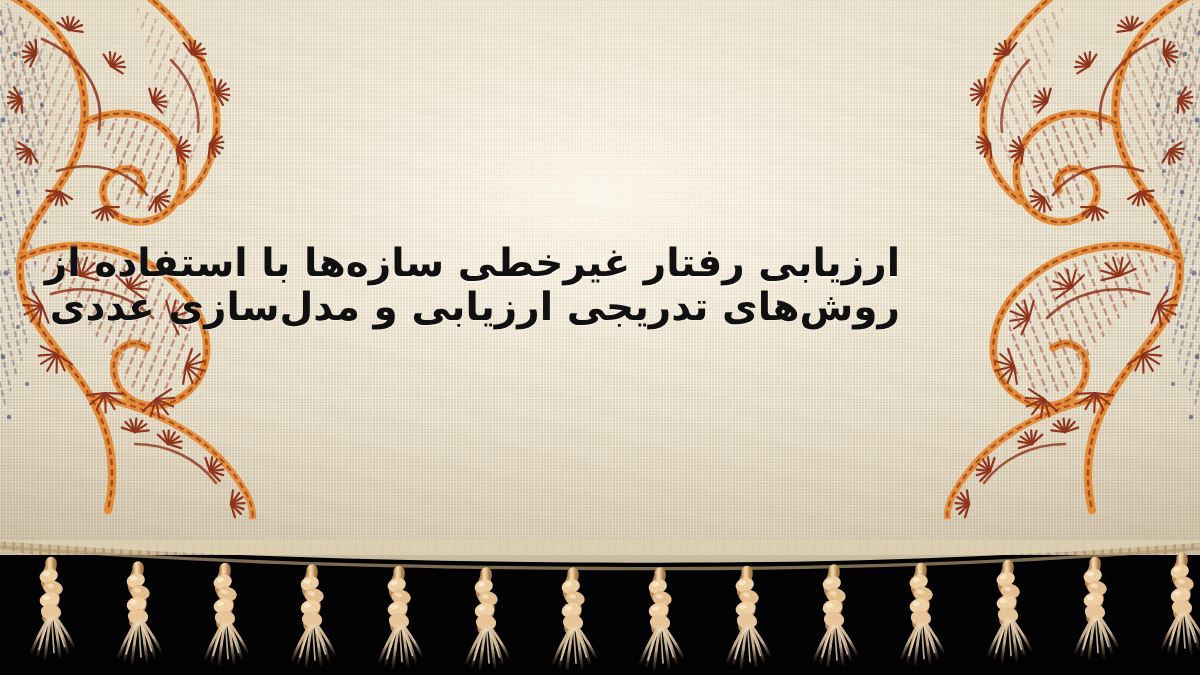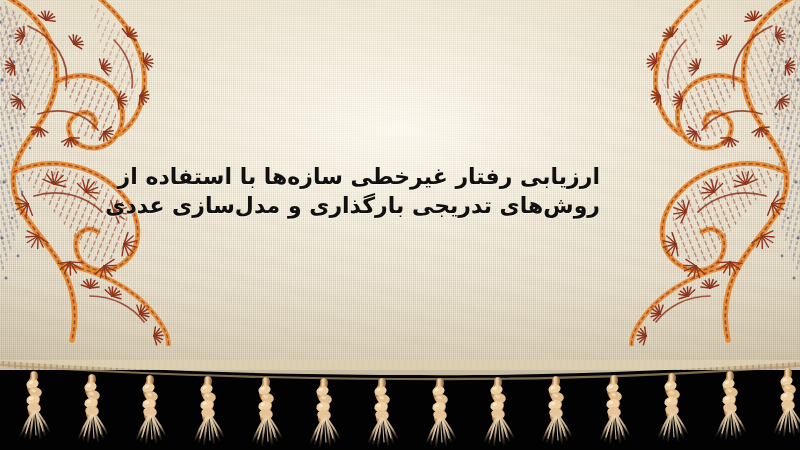--- a/index.html
+++ b/index.html
@@ -119,21 +119,21 @@
     left: 200px;
     top: 162px;
     width: 400px;
     text-align: center;
     direction: rtl;
     z-index: 6;
   }
   .title-line {
     font-family: "DejaVu Sans", "Liberation Sans", sans-serif;
     font-weight: 700;
-    font-size: 22px;
+    font-size: 26px;
     line-height: 29px;
     color: #111010;
     letter-spacing: .1px;
     white-space: nowrap;
     text-shadow:
       0 1px 0 rgba(255,252,243,.55),
       0 0 2px rgba(240,232,214,.45);
   }
 </style>
 </head>
@@ -409,16 +409,16 @@
       <use href="#tassel" x="556" y="20"></use>
       <use href="#tassel" x="614" y="19"></use>
       <use href="#tassel" x="672" y="17"></use>
       <use href="#tassel" x="730" y="15"></use>
       <use href="#tassel" x="788" y="12"></use>
     </g>
   </svg>
 
   <div class="title-block">
     <div class="title-line">ارزیابی رفتار غیرخطی سازه‌ها با استفاده از</div>
-    <div class="title-line">روش‌های تدریجی بارگذاری و مدل‌سازی عددی</div>
+    <div class="title-line">روش‌های تدریجی ارزیابی و مدل‌سازی عددی</div>
   </div>
 
 </div>
 
 </body></html>

